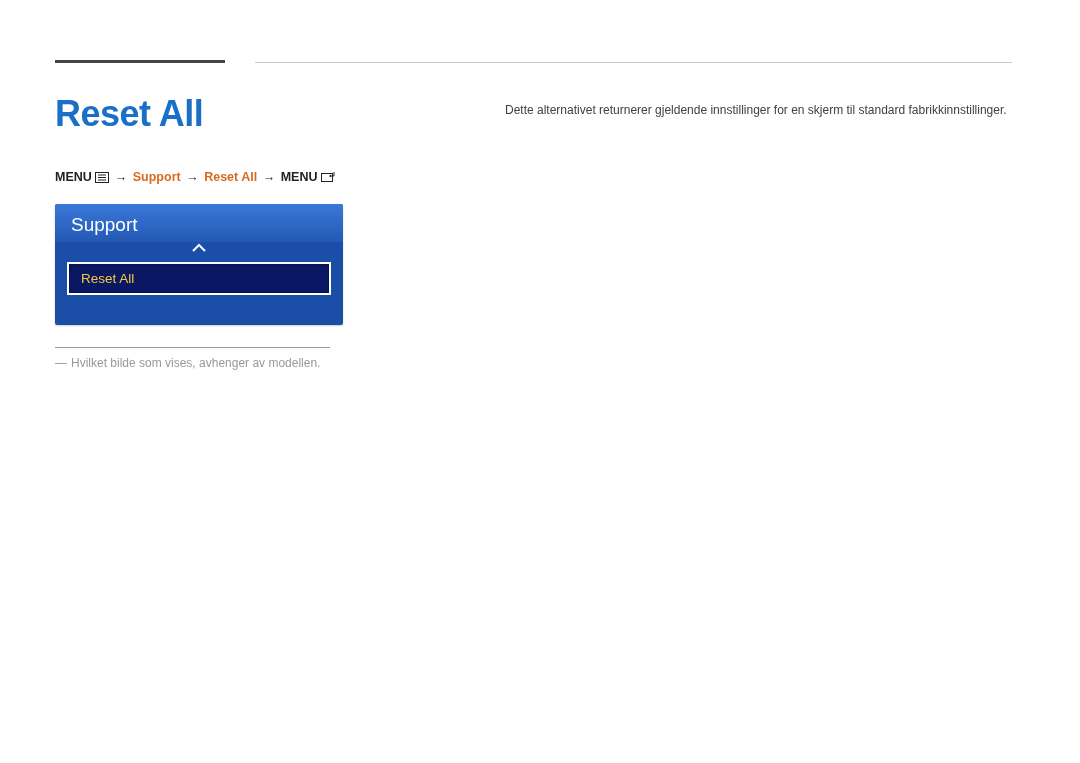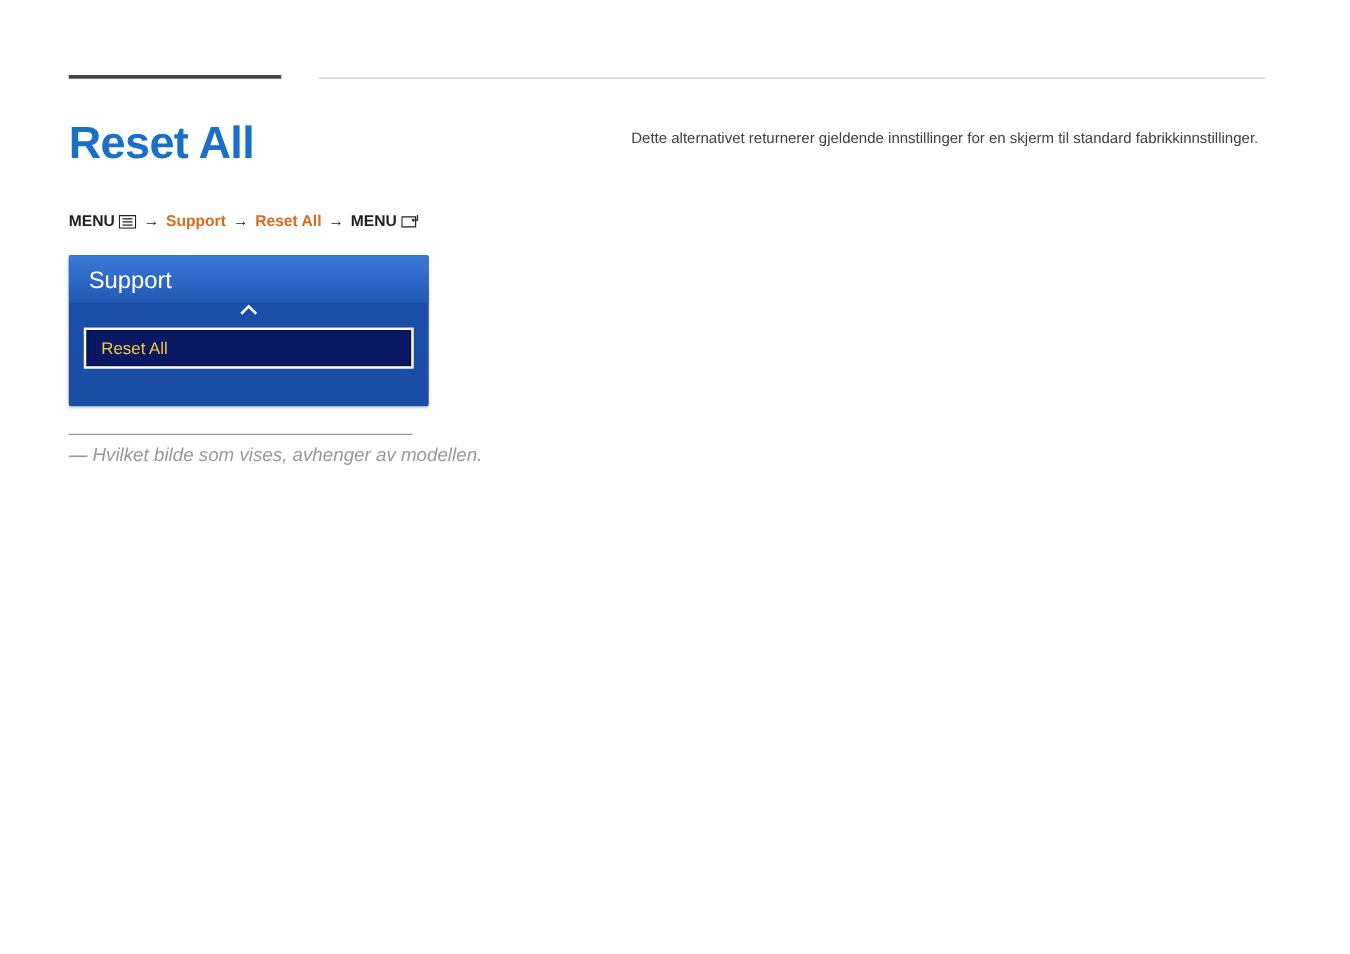--- a/index.html
+++ b/index.html
@@ -109,23 +109,22 @@
       box-shadow: inset 0 0 3px rgba(0,0,0,0.5);
     }
     .footnote-rule {
       border: none;
       border-top: 1px solid #999;
       width: 275px;
       margin-top: 22px;
       margin-bottom: 8px;
     }
     .footnote {
-      font-size: 15px;
+      font-size: 12px;
       color: #999;
-      font-style: italic;
     }
     .footnote-dash {
       margin-right: 4px;
     }
     .description {
       font-size: 12px;
       color: #404040;
       line-height: 1.5;
       margin-top: 8px;
     }

